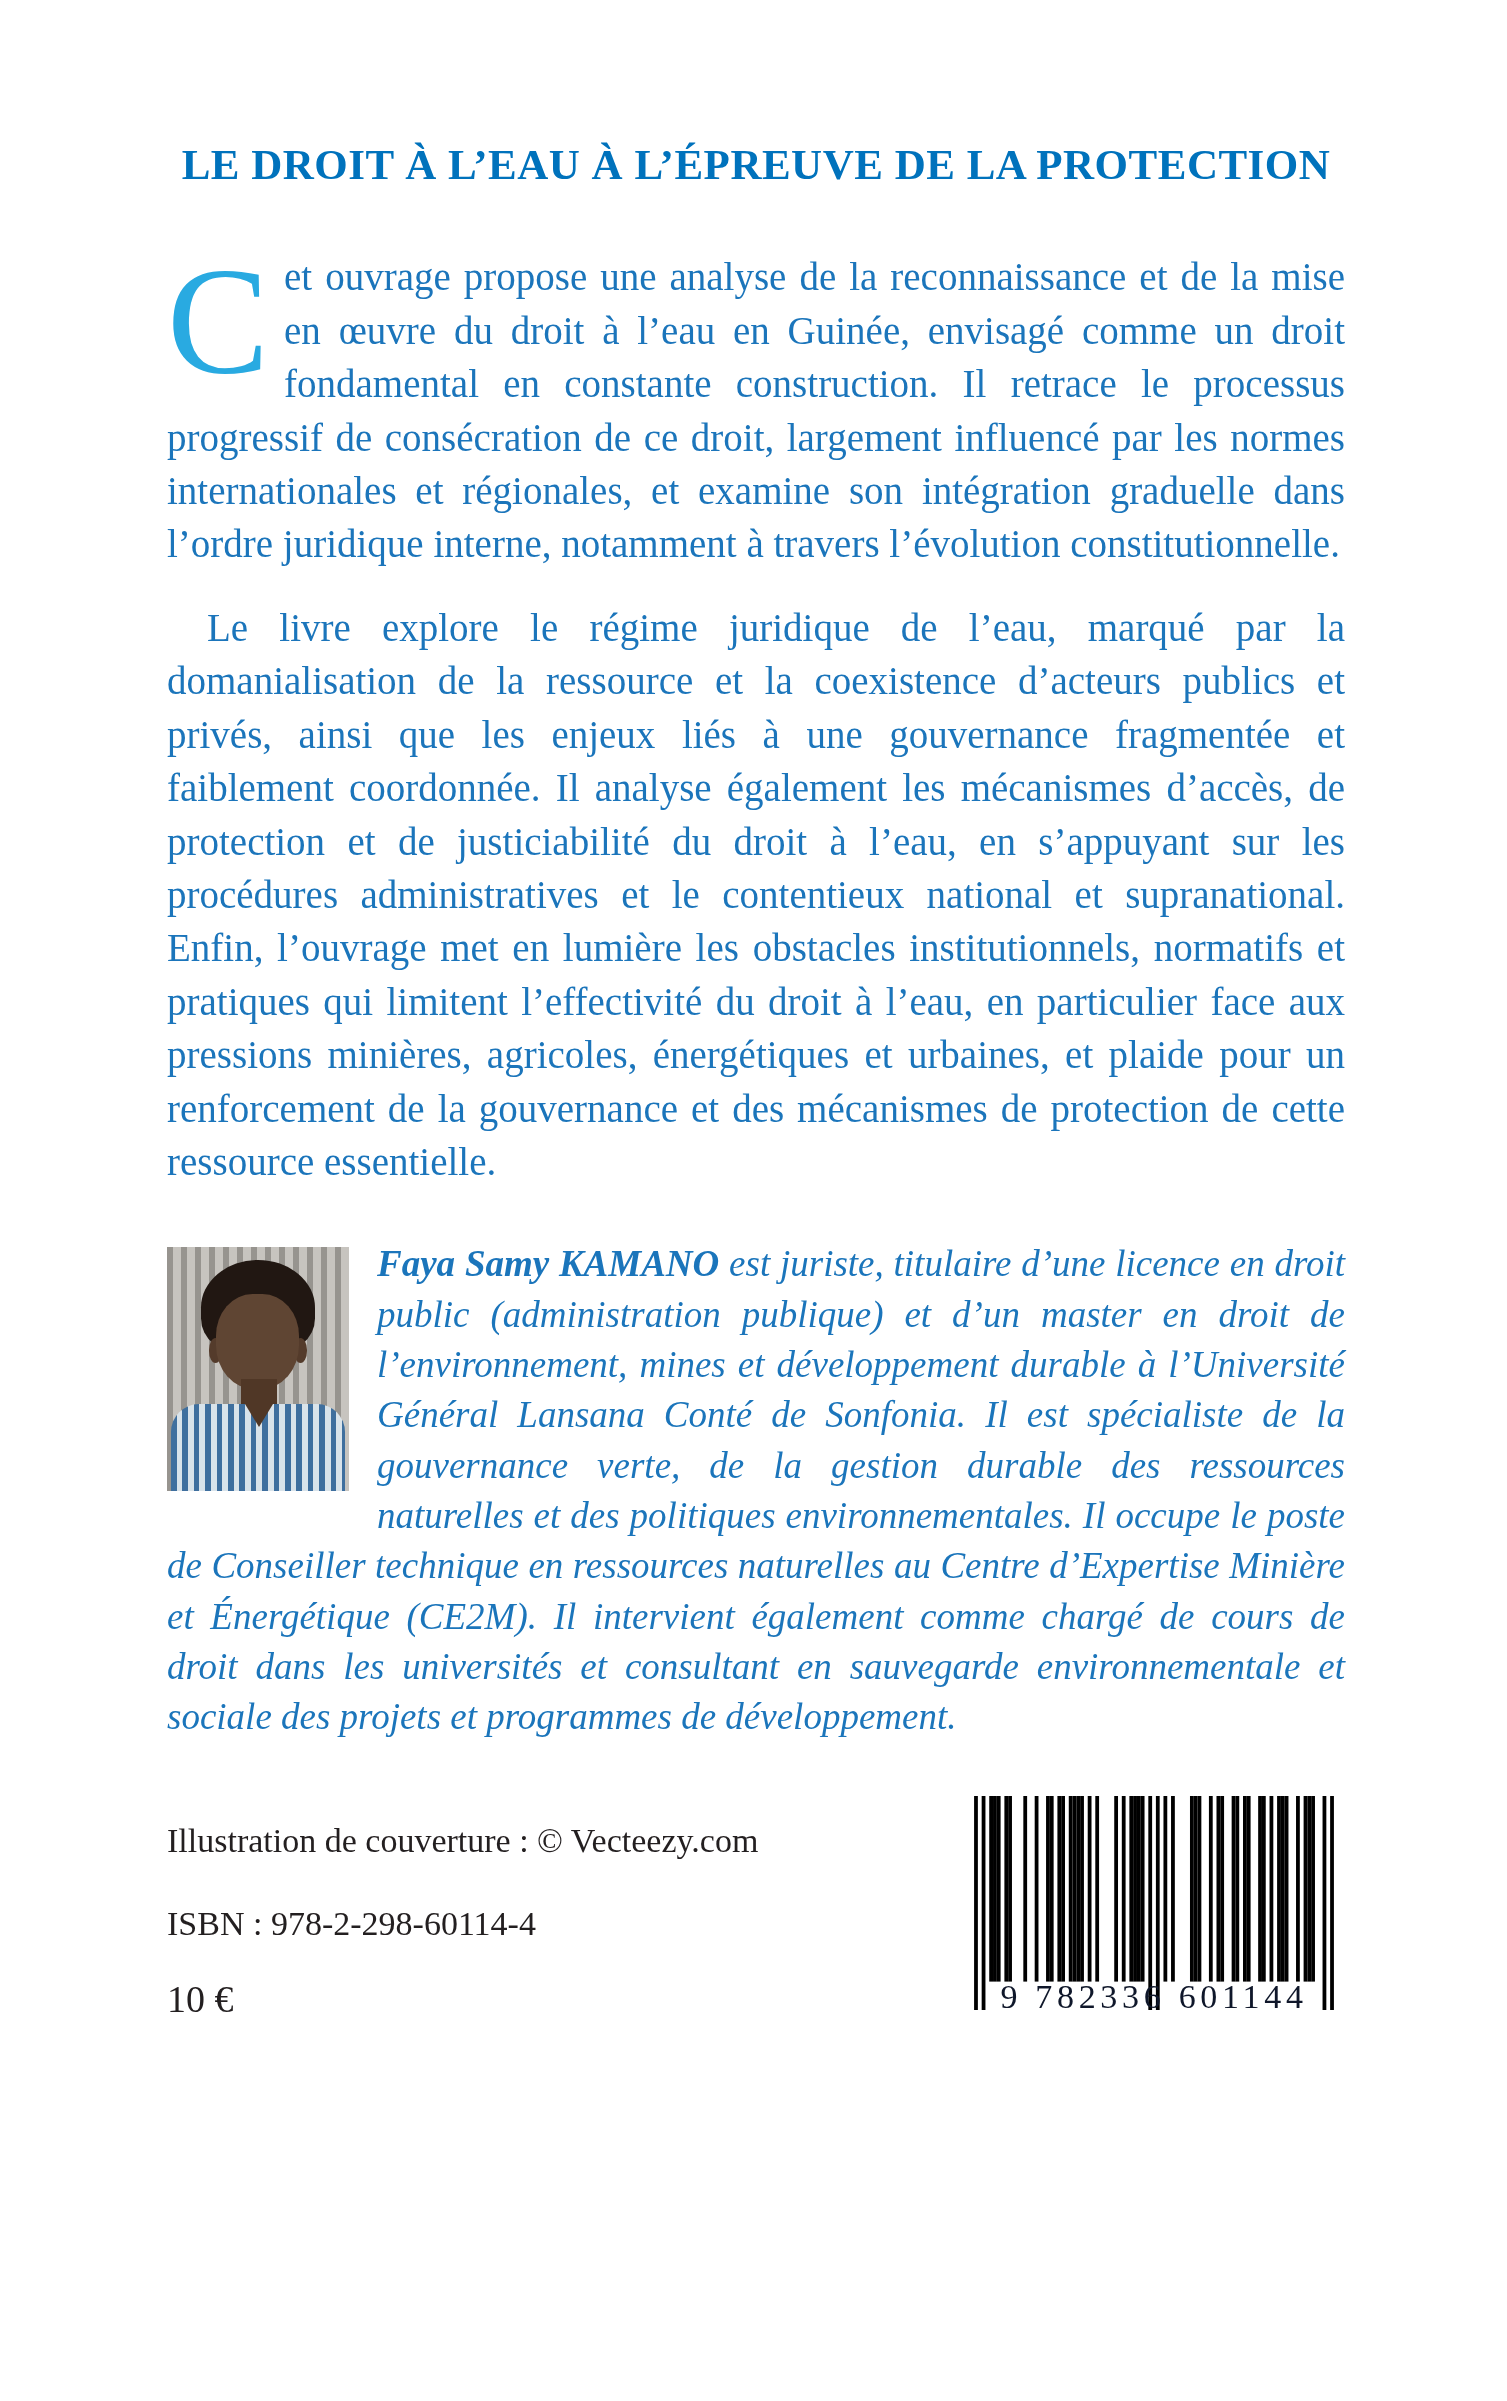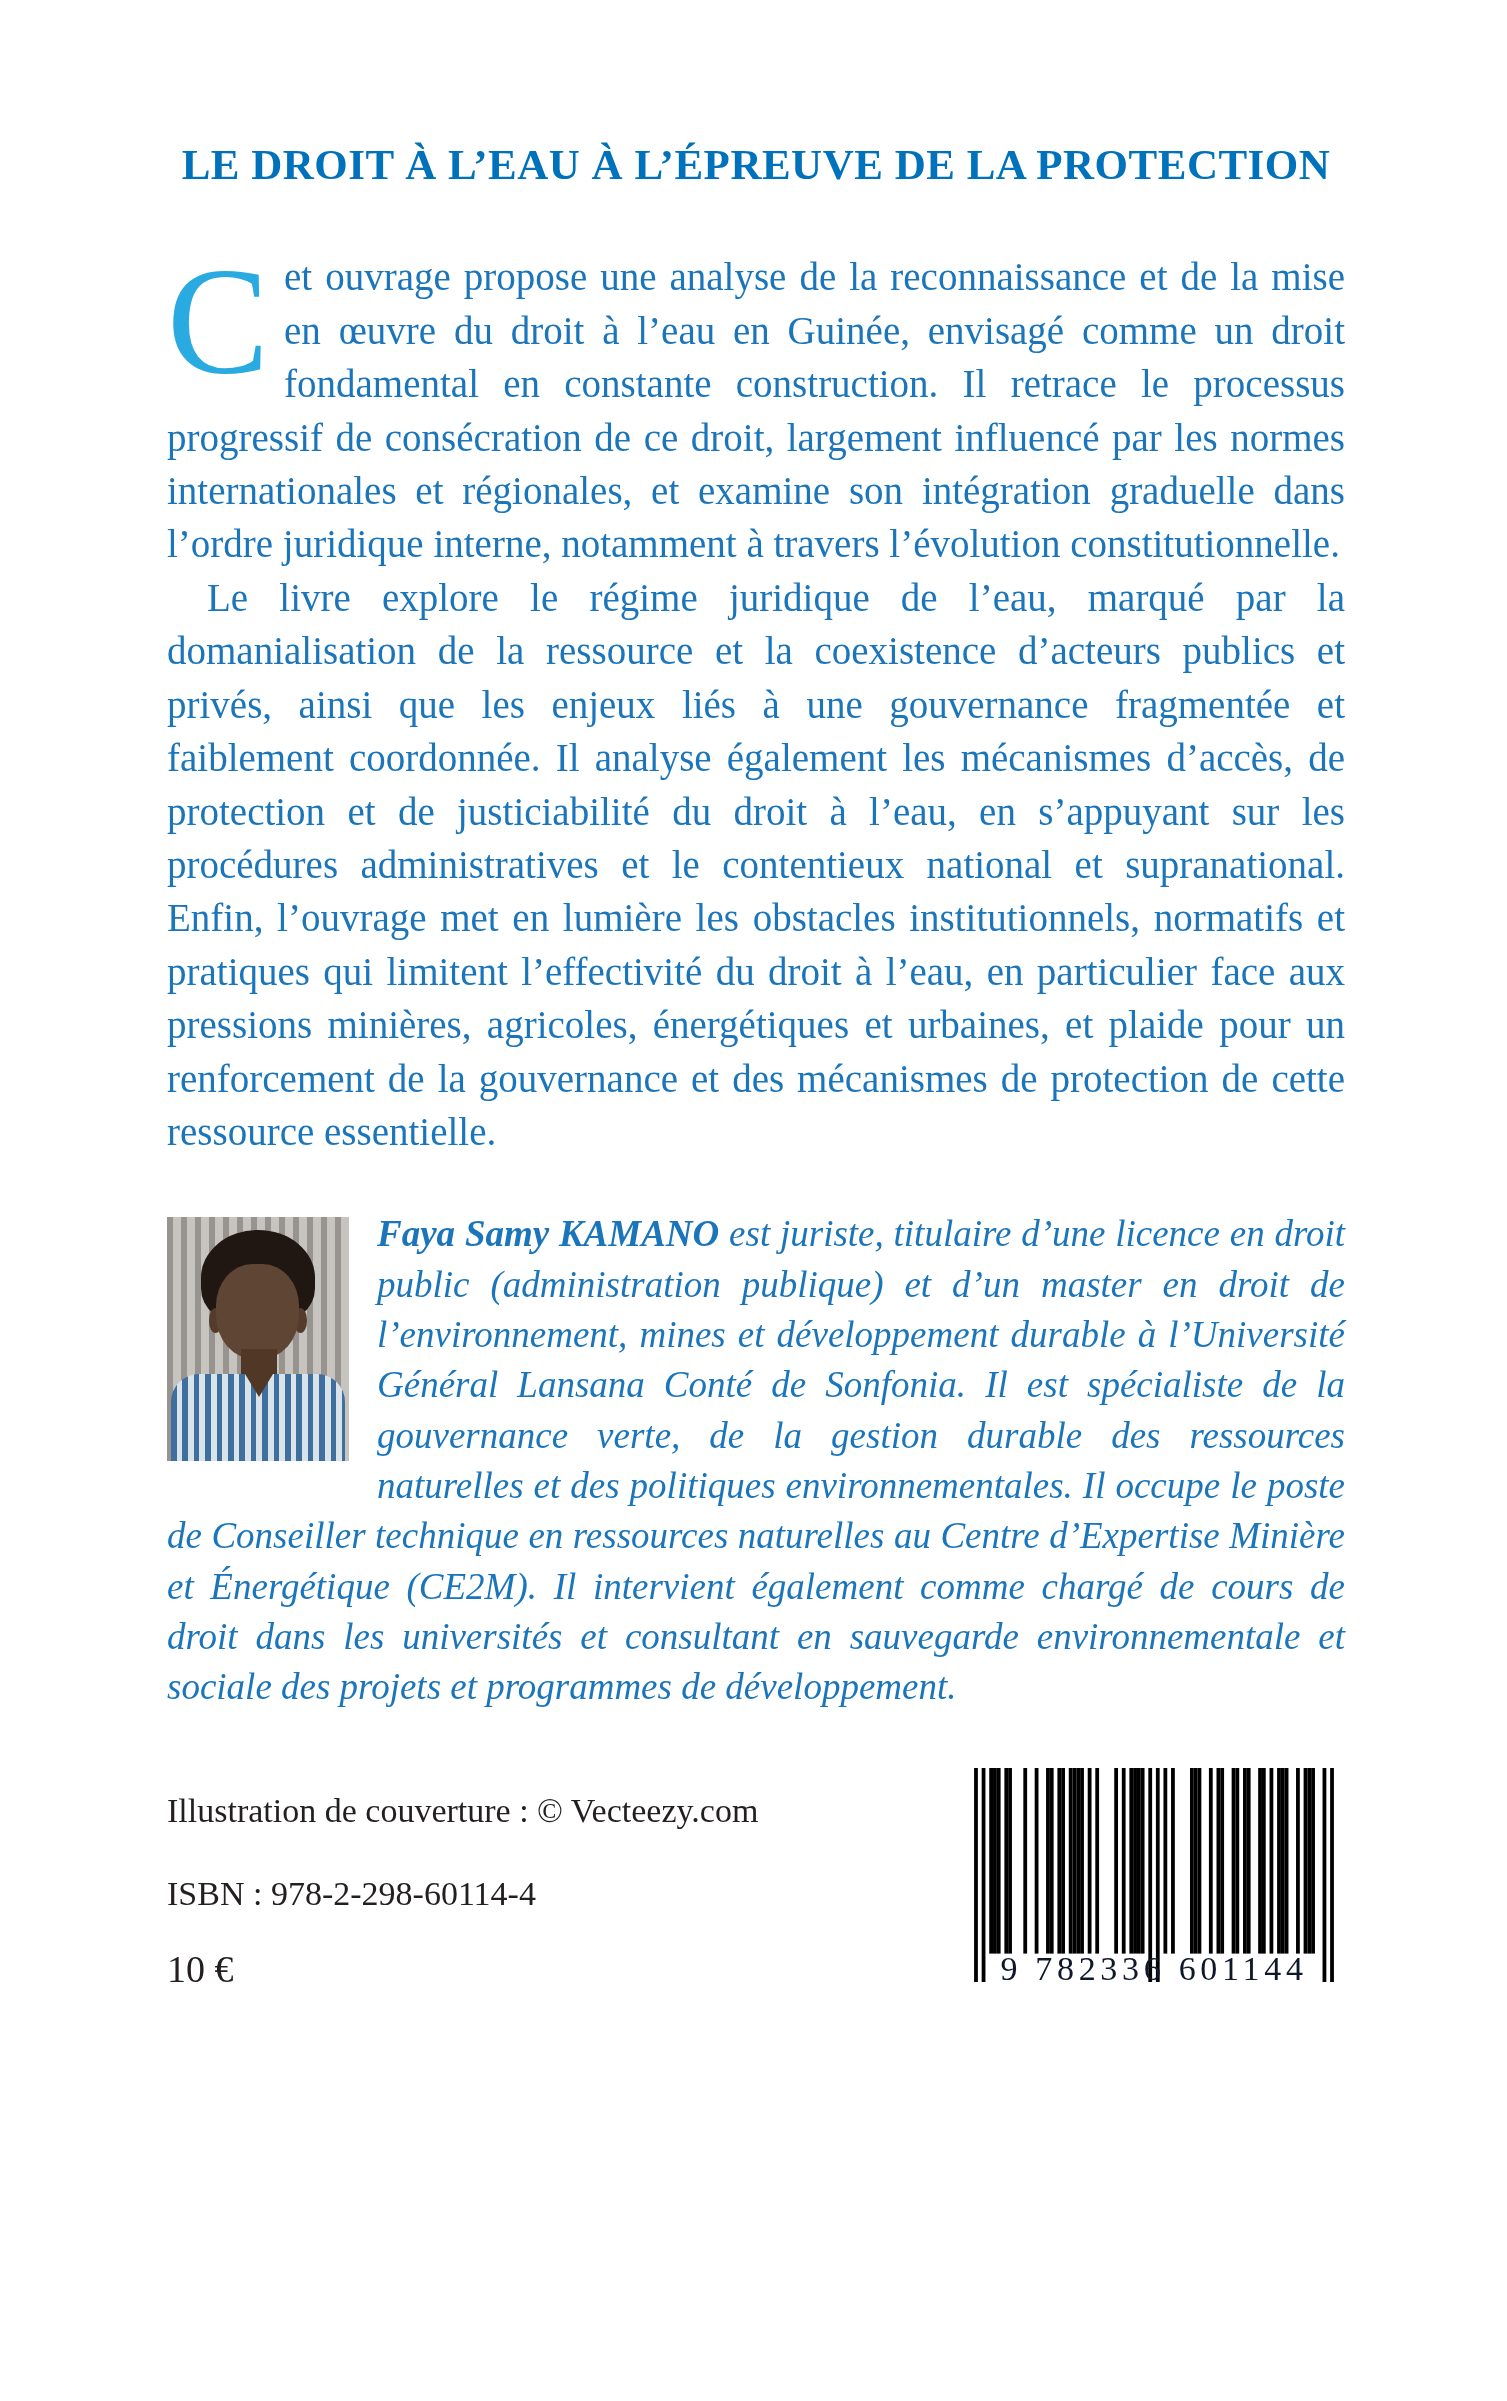--- a/index.html
+++ b/index.html
@@ -24,21 +24,21 @@
     letter-spacing: 0.5px;
     margin-bottom: 59px;
   }
   
   .body-para {
     color: var(--body-blue, #1b75bb);
     font-size: 39px;
     line-height: 1.37;
     text-align: justify;
   }
-  .body-para.second { text-indent: 40px; }
+  .body-para.second { margin-top: 30px; text-indent: 40px; }
   .dropcap {
     float: left;
     color: var(--dropcap-blue, #29aae1);
     font-size: 153px;
     line-height: 123px;
     margin: 9.5px 15px 1.9px 0;
     font-weight: 400;
   }
   
   .bio { margin-top: 51px; }
@@ -69,21 +69,21 @@
     left: 3.8px; top: 157px; width: 174px; height: 87px;
     border-radius: 28px 28px 0 0;
     background: repeating-linear-gradient(90deg, #3f6f9e 0 5.7px, #d9e3ea 5.7px 11.4px);
   }
   .photo .collar { left: 78px; top: 157px; width: 28px; height: 23px; background: #503726; clip-path: polygon(0 0, 100% 0, 50% 100%); }
   
   .footer {
     margin-top: 53px;
     display: flex;
     justify-content: space-between;
-    align-items: center;
+    align-items: flex-start;
   }
   .footer-left { padding-top: 26.5px; color: var(--footer-text, #231f20); }
   .credit { font-size: 34px; margin-bottom: 45px; }
   .isbn   { font-size: 34px; margin-bottom: 34px; }
   .price  { font-size: 38px; }
   .barcode-wrap { width: 382px; text-align: center; padding-top: 0; }
   .barcode-svg { width: 360px; height: 214px; display: block; margin: 0 auto; }
   .barcode-svg rect { fill: #000; }
   .barcode-digits {
     position: relative;

